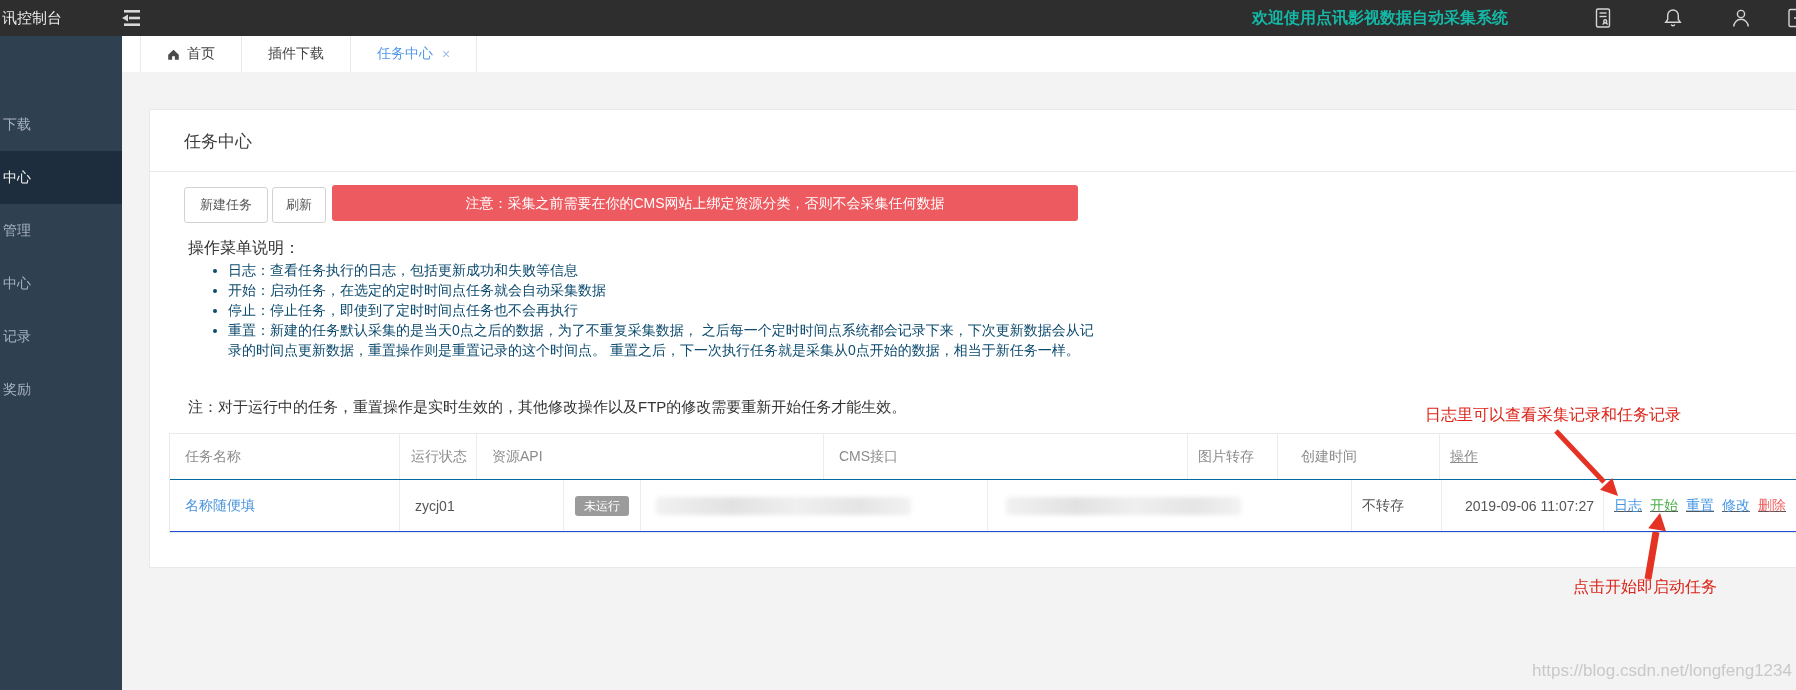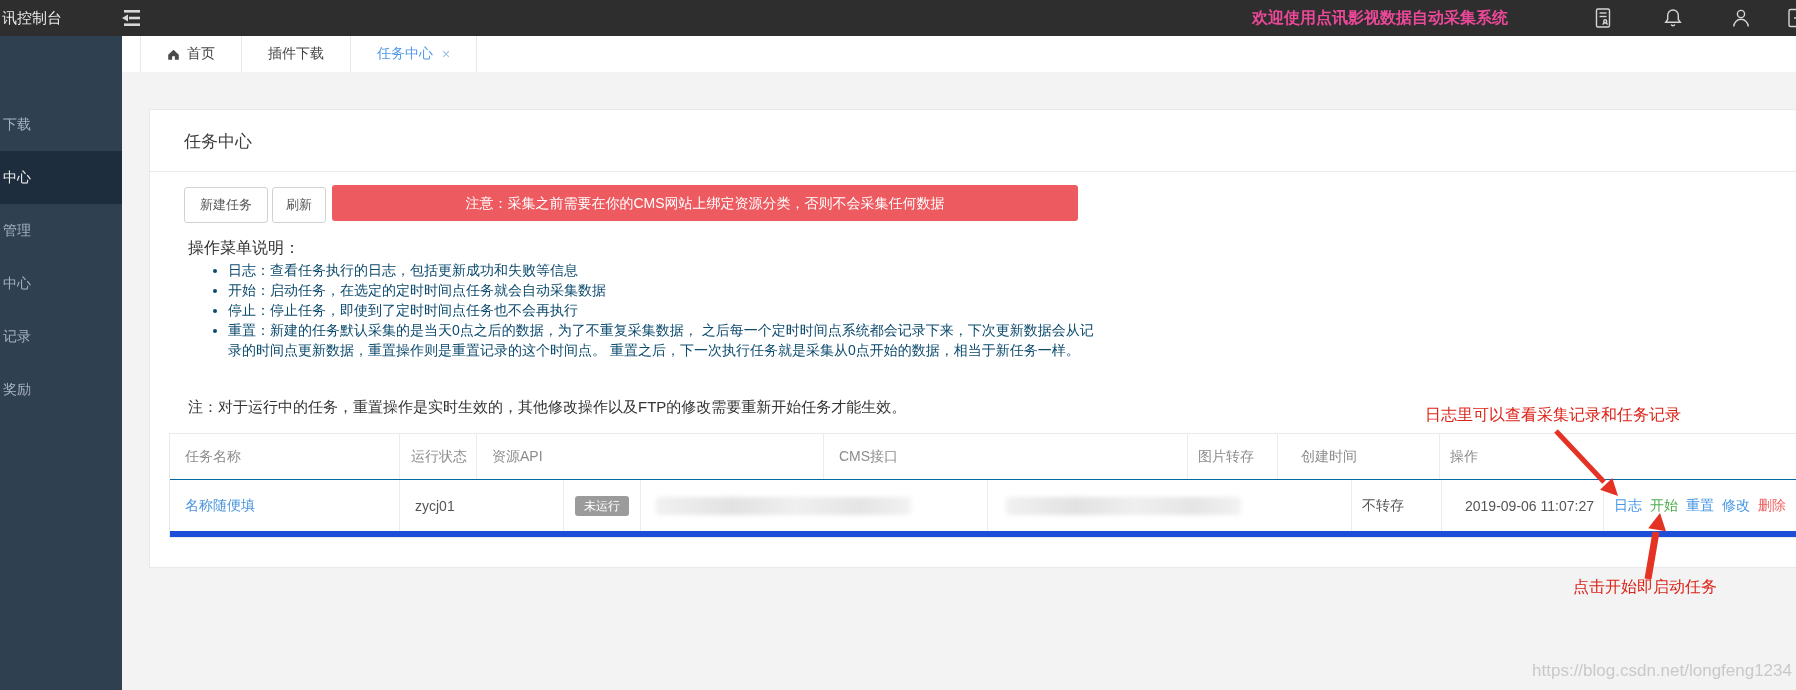--- a/index.html
+++ b/index.html
@@ -3,21 +3,21 @@
 <meta charset="utf-8">
 <style>
   html,body{margin:0;padding:0;}
   body{width:1796px;height:690px;overflow:hidden;font-family:"Liberation Sans","DejaVu Sans",sans-serif;}
   #app{position:relative;width:1796px;height:690px;background:#f3f3f4;overflow:hidden;}
 
   
   .topbar{position:absolute;left:0;top:0;width:1796px;height:36px;background:#2e2e2e;z-index:30;}
   .logo{position:absolute;left:2px;top:0;line-height:36px;color:#e9e9e9;font-size:15px;white-space:nowrap;text-align:right;}
   .collapse-btn{position:absolute;left:118px;top:8px;width:26px;height:20px;cursor:pointer;}
-  .topbar-title{position:absolute;left:1252px;top:0;line-height:36px;color:#ec4899;font-size:16px;font-weight:bold;white-space:nowrap;}
+  .topbar-title{position:absolute;left:1252px;top:0;line-height:36px;color:#14b8a6;font-size:16px;font-weight:bold;white-space:nowrap;}
   .tb-icon{position:absolute;top:7px;width:22px;height:22px;cursor:pointer;}
   .tb-icon svg{width:22px;height:22px;}
 
   
   .sidebar{position:absolute;left:0;top:36px;width:122px;height:654px;background:#2f4050;z-index:20;}
   .side-list{margin-top:62px;}
   .side-item{height:53px;line-height:53px;font-size:14px;color:#a7b1c2;padding-left:3px;cursor:pointer;white-space:nowrap;}
   .side-item.active{background:#1e2d3d;color:#f1f1f1;}
 
   
@@ -37,25 +37,25 @@
   .btn-refresh{left:122px;top:77px;padding:8px 13px;}
   .alert{position:absolute;left:182px;top:75px;width:746px;height:36px;line-height:36px;text-align:center;background:#ed5a5f;color:#fff;font-size:14px;border-radius:3px;box-sizing:border-box;white-space:nowrap;}
   .instr-title{position:absolute;left:38px;top:128px;font-size:16px;color:#333;}
   .instr-list{position:absolute;left:58px;top:150px;width:872px;margin:0;padding-left:20px;}
   .instr-list li{font-size:14px;line-height:20px;color:#0c4a6e;}
   .note{position:absolute;left:38px;top:288px;font-size:15px;color:#333;}
 
   
   .task-table{position:absolute;left:19px;top:323px;width:1627px;border:1px solid #e7eaec;border-right:none;box-sizing:border-box;}
   .thead{display:flex;height:45px;border-bottom:1px solid #0369a1;}
-  .trow{display:flex;height:51px;border-bottom:6px solid #1d4ed8;}
+  .trow{display:flex;height:51px;border-bottom:1px solid #1d4ed8;}
   .cell{display:flex;align-items:center;padding-left:15px;box-sizing:border-box;height:100%;}
   .cell + .cell{border-left:1px solid #ececec;}
   .c0{width:229px;} .c1{width:164px;} .c2{width:77px;padding-left:11px;} .c3{width:347px;}
-  .c4{width:364px;} .c5{width:90px;padding-left:10px;} .c6{width:162px;padding-left:23px;} .c7{flex:1;padding-left:10px;}
+  .c4{width:364px;} .c5{width:90px;padding-left:10px;} .c6{width:162px;padding-left:23px;} .c7{flex:1;padding-left:10px;text-decoration:underline;}
   .thead .cell{font-size:14px;color:#8c8c8c;}
   .trow .cell{font-size:14px;color:#555;}
   .name-link{color:#4a94dd;cursor:pointer;}
   .status-badge{display:inline-block;background:#9b9b9b;color:#fff;font-size:12px;padding:4px 9px;border-radius:3px;line-height:1;}
   .blur-block{height:18px;border-radius:4px;background:linear-gradient(90deg,#f1f1f1,#e2e2e2 30%,#efefef 55%,#e5e5e5 80%,#f2f2f2);filter:blur(2px);}
   .blur-api{width:255px;}
   .blur-cms{width:235px;margin-left:3px;}
   .actions{display:flex;gap:8px;font-size:14px;white-space:nowrap;}
   .act{cursor:pointer;}
   .act-blue{color:#4696e5;} .act-green{color:#4cae4c;} .act-red{color:#ee5f5f;}

